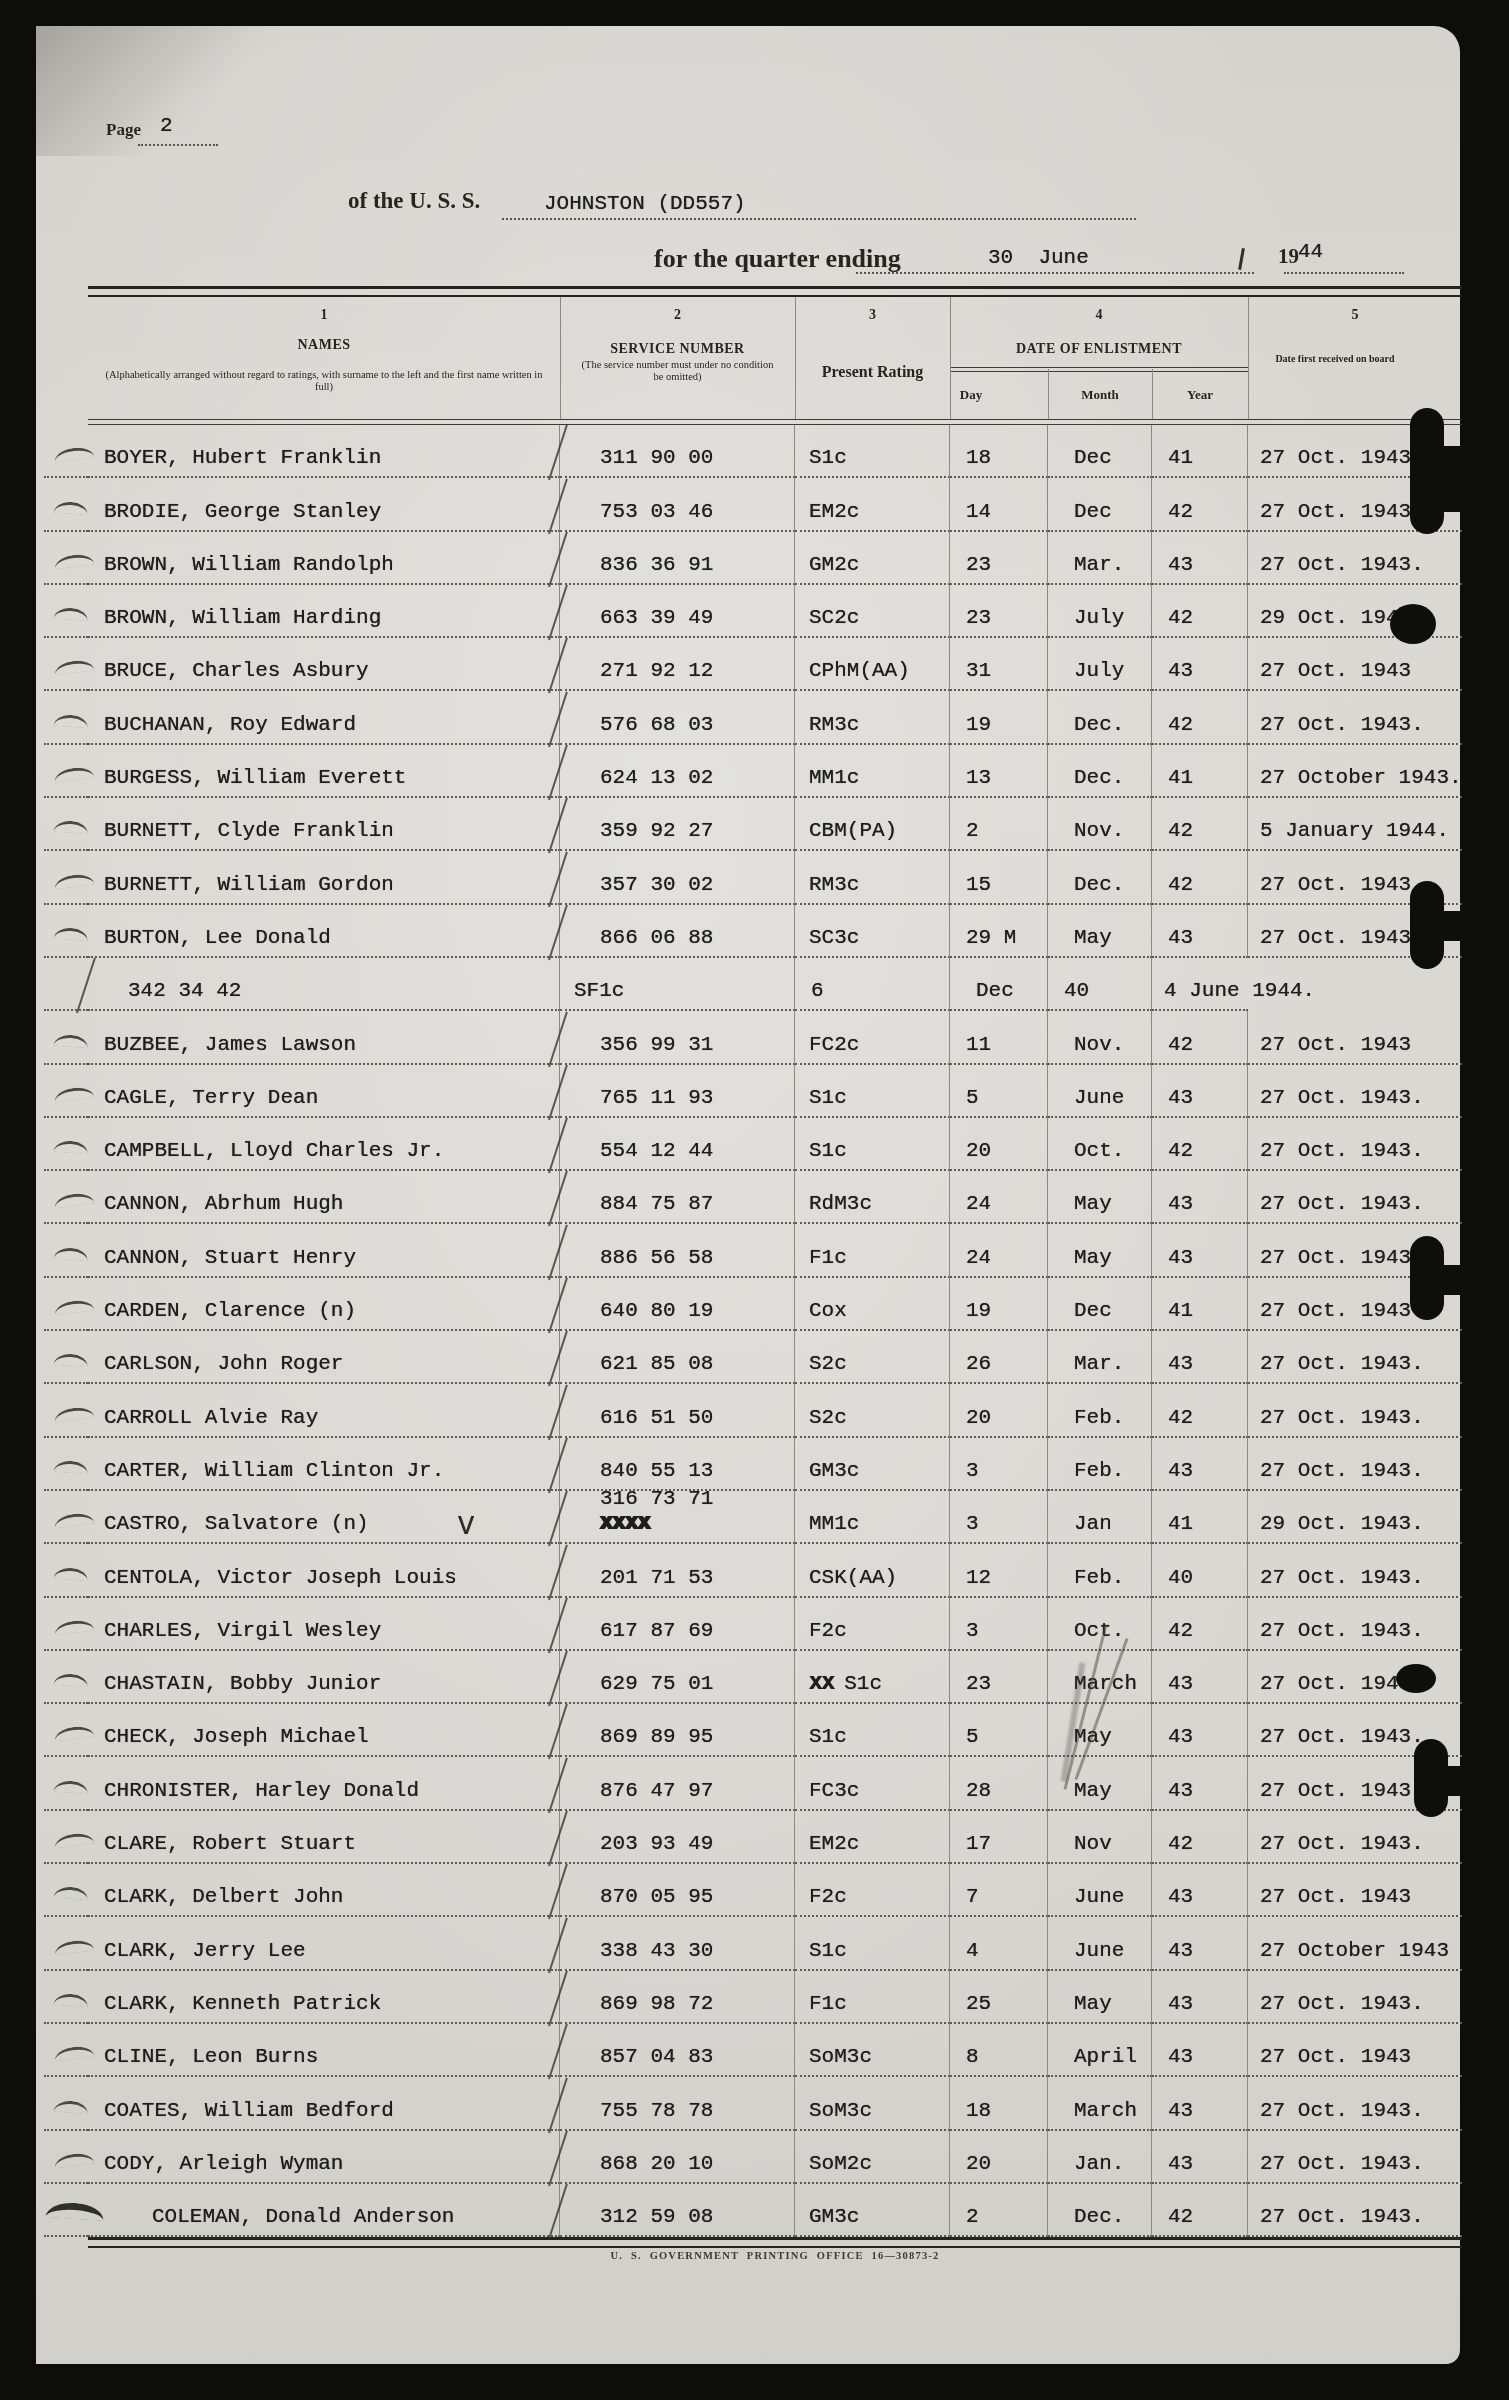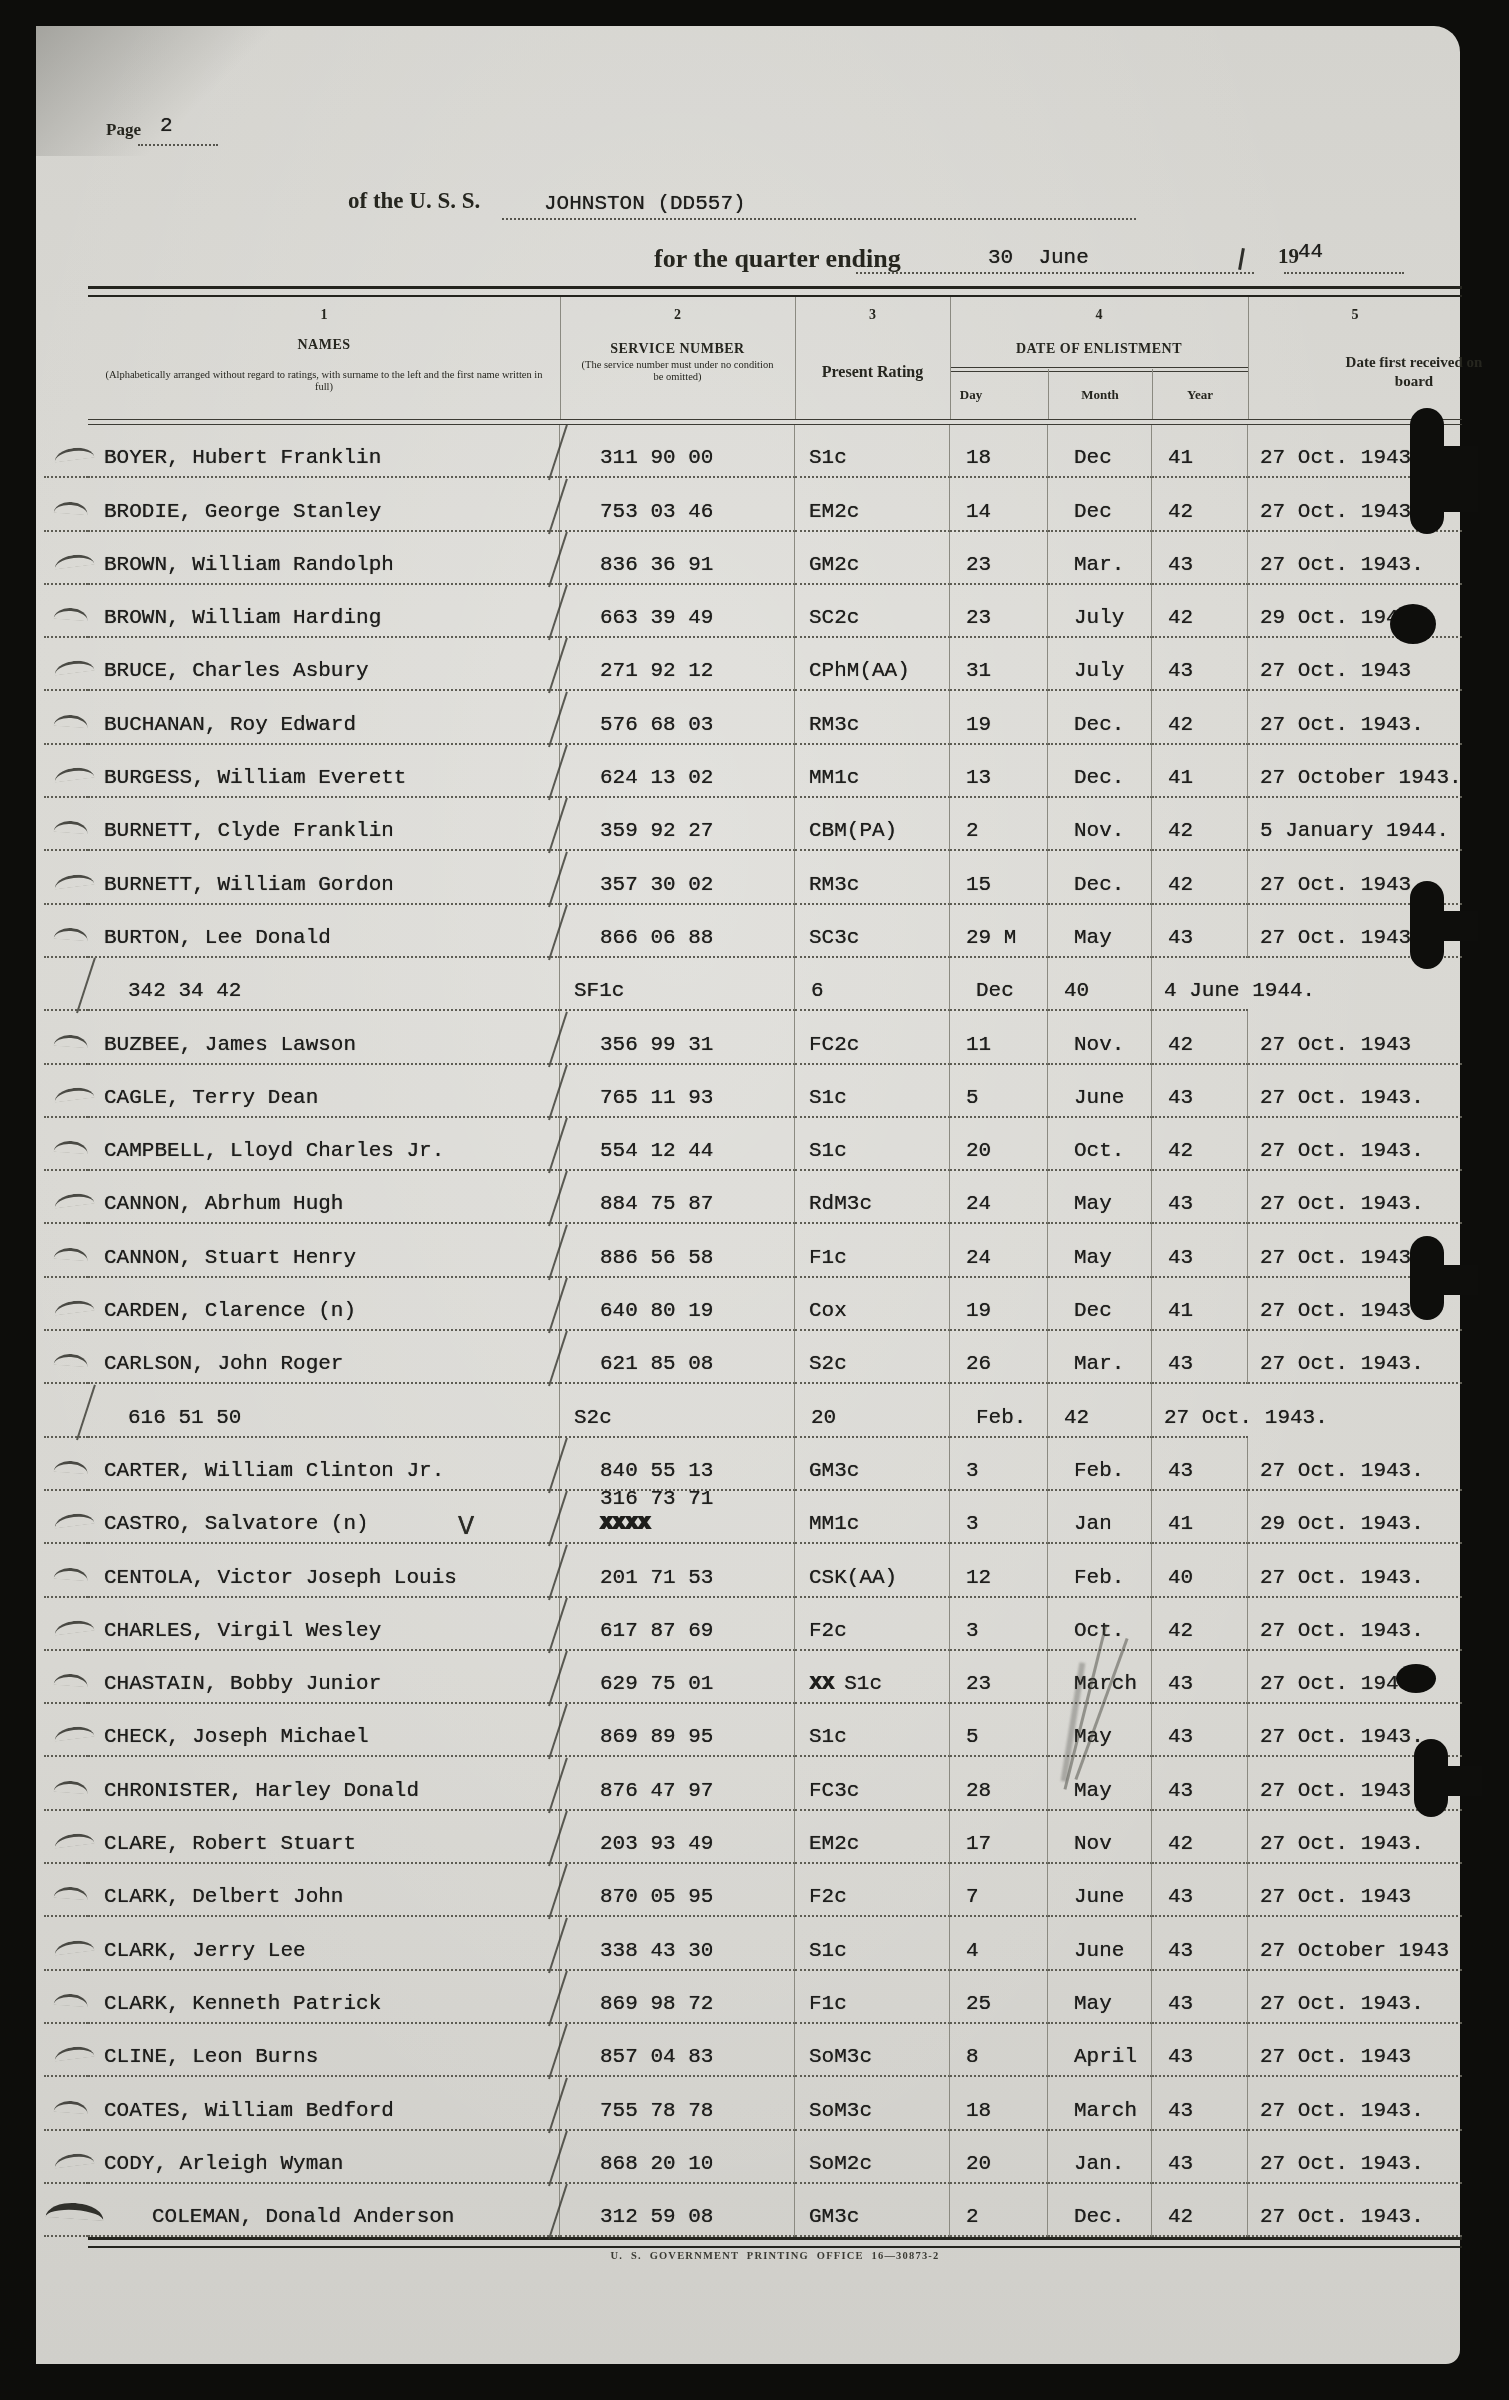--- a/index.html
+++ b/index.html
@@ -62,21 +62,21 @@
   .names-note{left:10px;width:452px;top:72px;}
   .svc-title{left:472px;width:235px;top:44px;}
   .svc-note{left:492px;width:195px;top:62px;}
   .rating-title{left:707px;width:155px;top:66px;font-size:16px;font-weight:bold;}
   .doe-title{left:862px;width:298px;top:44px;}
   .doe-rule{position:absolute;left:862px;width:298px;top:70px;height:3px;
     border-top:1px solid #3c3b34;border-bottom:1px solid #3c3b34;}
   .sub-day{left:834px;width:98px;top:90px;font-size:13px;font-weight:bold;}
   .sub-month{left:960px;width:104px;top:90px;font-size:13px;font-weight:bold;}
   .sub-year{left:1064px;width:96px;top:90px;font-size:13px;font-weight:bold;}
-  .recv-title{left:1251px;width:150px;top:56px;font-size:15px;font-weight:bold;line-height:1.25;}
+  .recv-title{left:1172px;width:150px;top:56px;font-size:10px;font-weight:bold;line-height:1.25;}
   .vline{position:absolute;top:0;bottom:0;width:0;border-left:1px solid #8b8a81;}
   .v472{left:472px;} .v707{left:707px;} .v862{left:862px;} .v1160{left:1160px;}
   .vsub{position:absolute;top:72px;bottom:0;width:0;border-left:1px solid #8b8a81;}
   .v960{left:960px;} .v1064{left:1064px;}
   
   .tbody{position:relative;}
   .row{
     display:grid;
     grid-template-columns:472px 235px 155px 98px 104px 96px 214px;
     height:53.3px;position:relative;
@@ -672,20 +672,24 @@
       <span class="t">Mar.</span>
     </div>
     <div class="cell c-year">
       <span class="t">43</span>
     </div>
     <div class="cell c-received">
       <span class="t">27 Oct. 1943.</span>
     </div>
   </div>
         <div class="row">
+    <div class="cell c-name">
+      <span class="mark"></span>
+      <span class="t name-text">CARROLL Alvie Ray</span>
+    </div>
     <div class="cell c-service">
       <span class="slash"></span>
       <span class="t service-main">616 51 50</span>
 
     </div>
     <div class="cell c-rating">
 
       <span class="t">S2c</span>
     </div>
     <div class="cell c-day">

